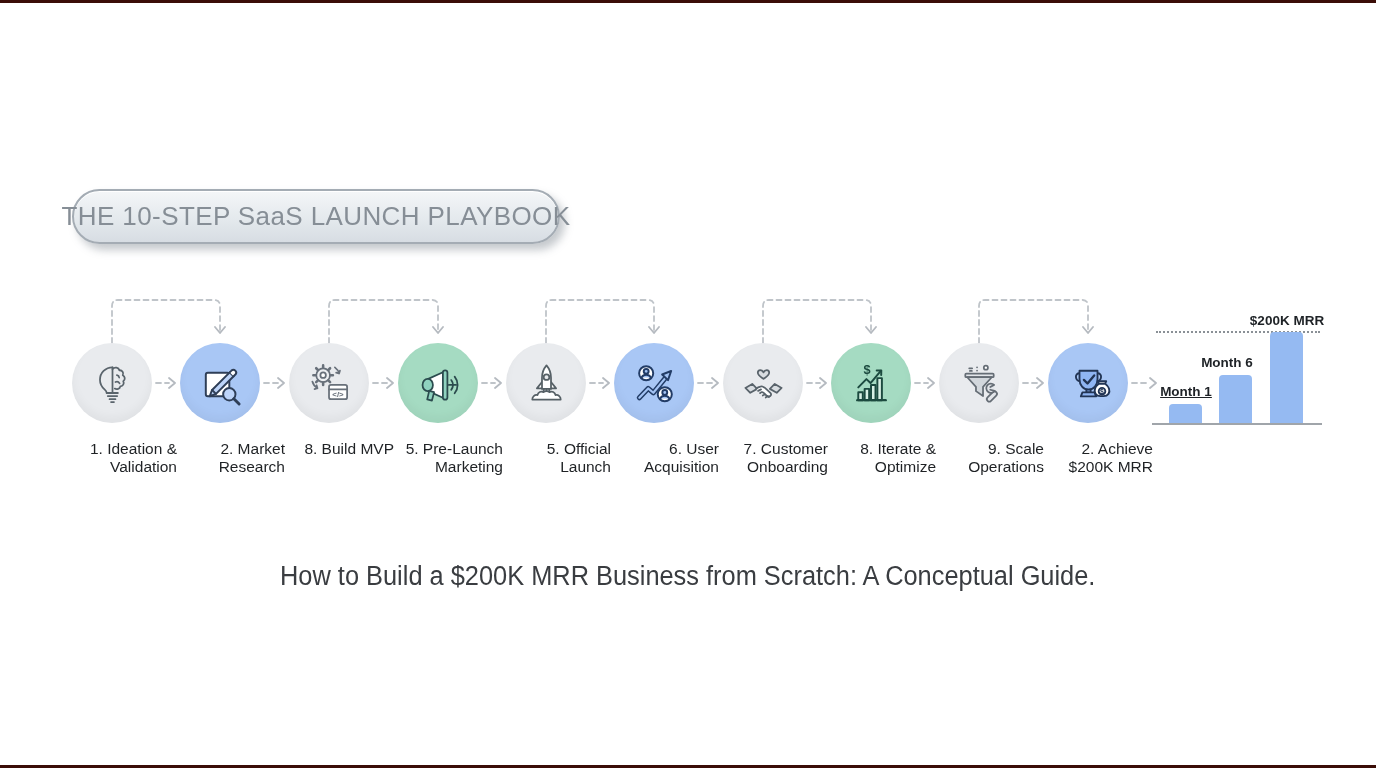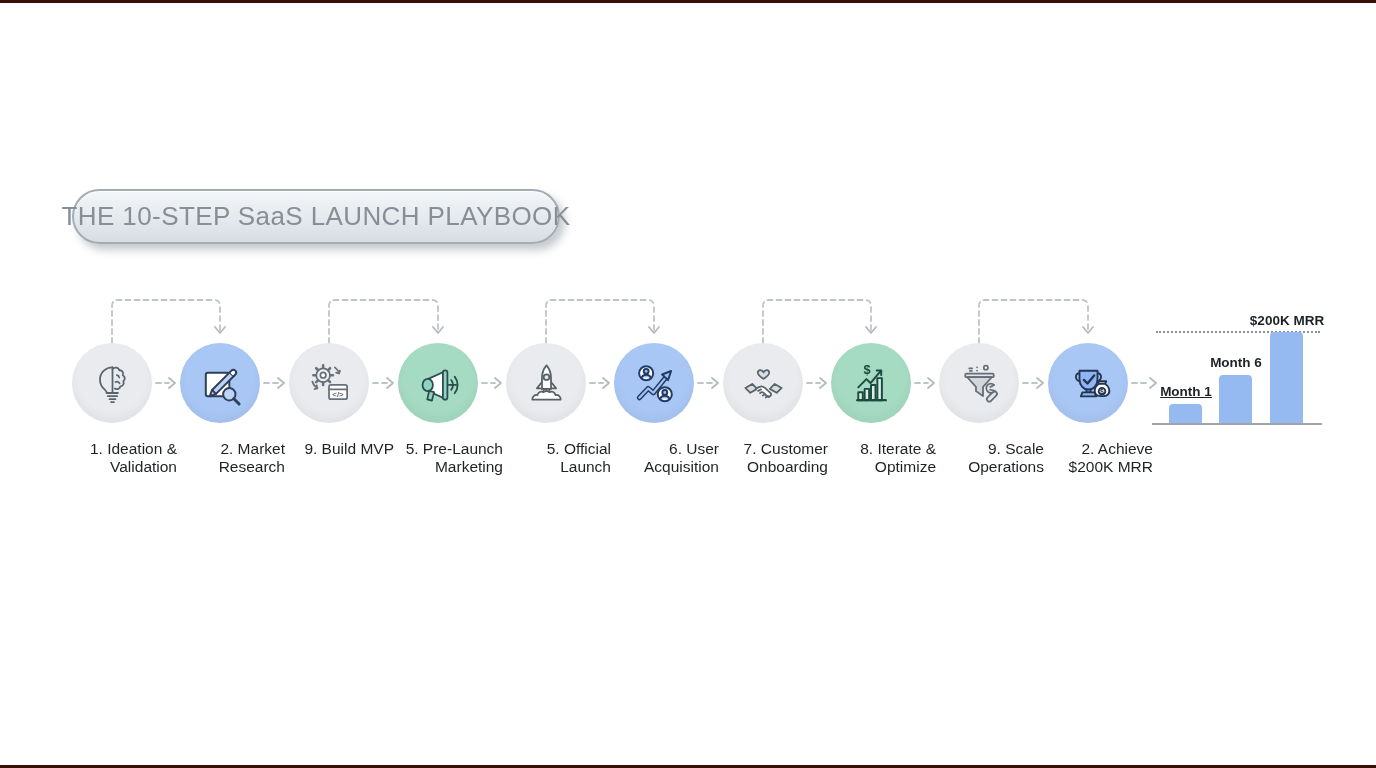--- a/index.html
+++ b/index.html
@@ -27,21 +27,21 @@
 
   .chart{position:absolute;left:1156px;top:305px;width:164px;height:120px;z-index:2;}
   .chart .dotted{position:absolute;left:0;right:0;top:26px;border-top:2px dotted #8a9096;}
   .chart .baseline{position:absolute;left:-4px;right:-2px;bottom:0;height:2px;background:#a0a5aa;}
   .chart .bar{position:absolute;bottom:2px;width:33px;border-radius:4px 4px 0 0;}
   .chart .bar.b1{left:13px;}
   .chart .bar.b2{left:63px;}
   .chart .bar.b3{left:114px;}
   .bar-label{position:absolute;width:96px;text-align:center;font-size:13.5px;font-weight:700;color:#1e2226;}
   .bar-label.l1{left:-18px;bottom:26px;text-decoration:underline;}
-  .bar-label.l2{left:32px;bottom:55px;}
+  .bar-label.l2{left:23px;bottom:55px;}
   .bar-label.l3{left:83px;bottom:97px;}
 
   .chart-caption{position:absolute;left:1147px;top:440px;width:180px;text-align:center;
     font-size:15.5px;line-height:18px;color:#1f2225;z-index:2;}
   .chart-caption span{display:block;}
 
   .footer-caption{position:absolute;left:0;top:561px;width:1376px;text-align:center;z-index:2;}
   .footer-caption span{display:inline-block;font-size:27px;color:#3a3d41;transform:scaleX(.94);}
 
   svg.icon text{font-family:"Liberation Sans",sans-serif;}
@@ -109,21 +109,21 @@
       <circle cx="17.5" cy="15.5" r="2.8" fill="#ffffff"></circle>
       <path d="M17.5 5.5 V8 M17.5 23 V25.5 M7.5 15.5 H10 M25 15.5 H27.5 M10.4 8.4 L12.2 10.2 M22.8 20.8 L24.6 22.6 M10.4 22.6 L12.2 20.8 M22.8 10.2 L24.6 8.4" stroke-width="2.6"></path>
       <path d="M29.5 7.5 a11.5 11.5 0 0 1 4.3 6.3 M33.8 13.8 l.9-3 M33.8 13.8 l-3-.9"></path>
       <path d="M6.5 22 a11.5 11.5 0 0 0 5.2 6.8 M11.7 28.8 l-3 .9 M11.7 28.8 l-.9-3"></path>
       <rect x="23.5" y="25.5" width="18.5" height="14.5" rx="2" fill="#ffffff"></rect>
       <path d="M23.5 30 H42"></path>
       <text x="32.7" y="37.8" font-size="8" font-weight="bold" fill="#68707a" stroke="none" text-anchor="middle">&lt;/&gt;</text>
     </svg>
   </div>
   <div class="step-label" style="left:264px">
-    <span>9. Build MVP</span>
+    <span>8. Build MVP</span>
     <span></span>
   </div>
 
   <div class="circle" style="left: 398px; background: rgb(165, 219, 194);">
     <svg class="icon" width="47" height="47" viewBox="0 0 48 48" fill="none" stroke="#2b4b4e" stroke-width="1.8" stroke-linecap="round" stroke-linejoin="round">
       <path d="M13 19.5 L28.5 12.5 V38.5 L13 31.5 Z" fill="#ffffff"></path>
       <ellipse cx="13" cy="25.5" rx="5.3" ry="6.3" fill="#8fd2bf"></ellipse>
       <rect x="28.5" y="10.5" width="4.6" height="30" rx="2.3" fill="#8fd2bf"></rect>
       <path d="M14.5 31.5 L19.5 32.8 L17.3 41.5 L12.5 40.2 Z" fill="#8fd2bf"></path>
       <path d="M37 20.5 a8.5 8.5 0 0 1 0 10 M40.5 17 a13.5 13.5 0 0 1 0 17"></path>
@@ -238,14 +238,17 @@
     <div class="dotted"></div>
     <div class="bar b1" style="height: 19px; background: rgb(149, 186, 242);"></div>
     <div class="bar b2" style="height: 48px; background: rgb(149, 186, 242);"></div>
     <div class="bar b3" style="height: 91px; background: rgb(149, 186, 242);"></div>
     <div class="bar-label l1">Month 1</div>
     <div class="bar-label l2">Month 6</div>
     <div class="bar-label l3">$200K MRR</div>
     <div class="baseline"></div>
   </div>
 
+  <div class="footer-caption">
+    <span>How to Build a $200K MRR Business from Scratch: A Conceptual Guide.</span>
+  </div>
 
 </div>
 
 </body></html>

